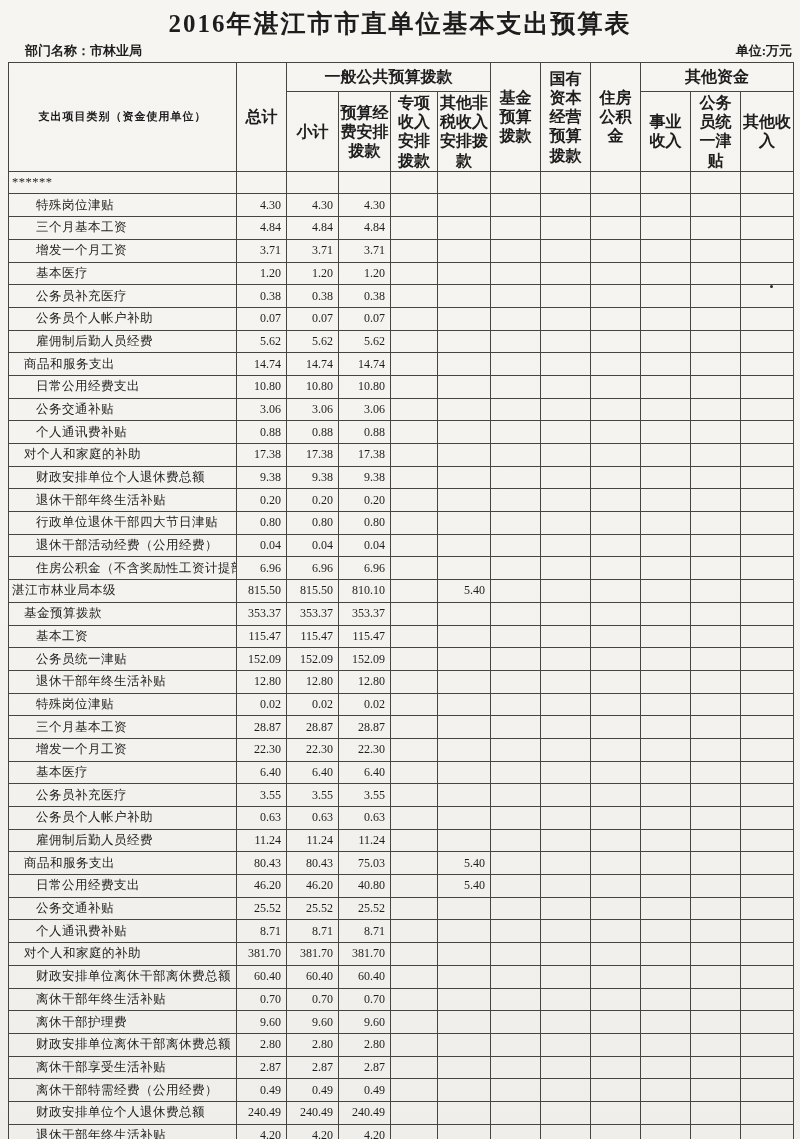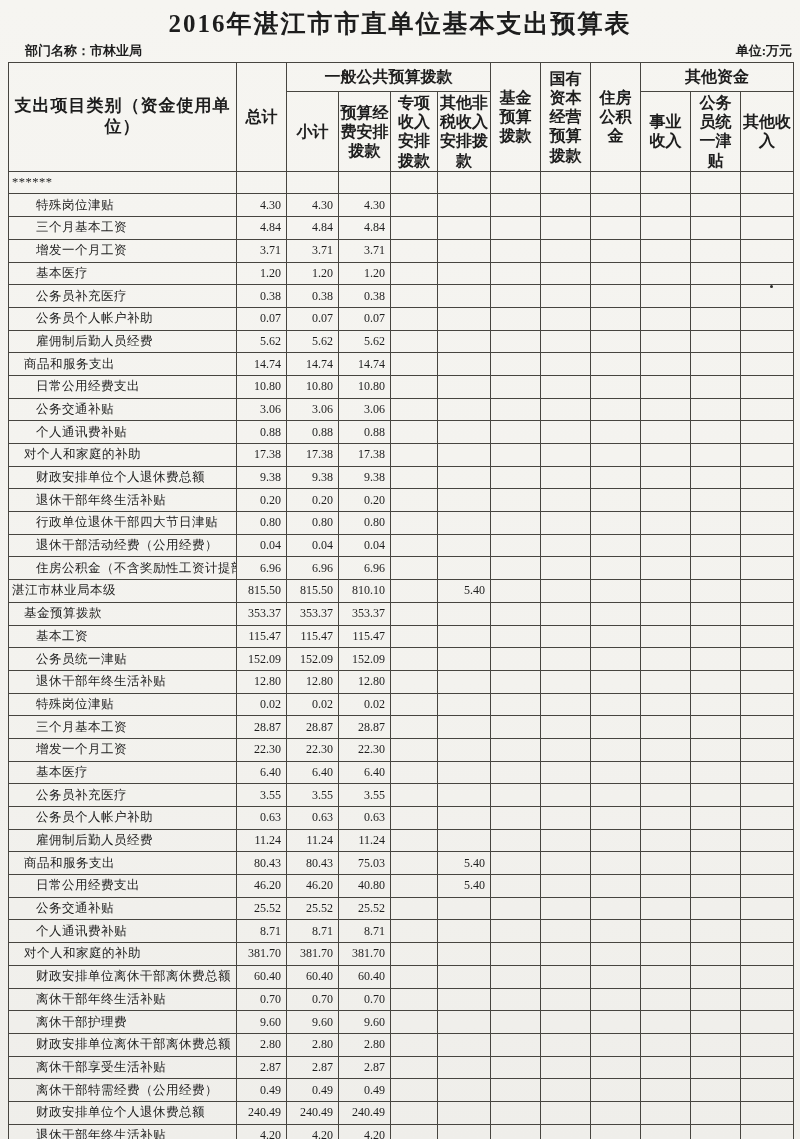--- a/index.html
+++ b/index.html
@@ -27,21 +27,21 @@
   table.budget th,table.budget td{
     border:1px solid #474540;
     overflow:hidden;
   }
   thead th{
     font-size:16px;font-weight:bold;text-align:center;vertical-align:middle;
     line-height:1.2;padding:1px 1px;
   }
   thead tr.h1 th{height:26px;}
   thead tr.h2 th{height:50px;}
-  th.item-head{font-size:17px;letter-spacing:1px;}
+  th.item-head{font-size:11px;letter-spacing:1px;}
   tbody tr{height:22.7px;}
   tbody td{padding:0;vertical-align:middle;}
   td.label{
     font-size:12.5px;white-space:nowrap;letter-spacing:0.5px;
   }
   td.label.i0{padding-left:3px;}
   td.label.i1{padding-left:15px;}
   td.label.i2{padding-left:27px;}
   td.num{
     text-align:right;padding-right:5px;font-size:12px;

